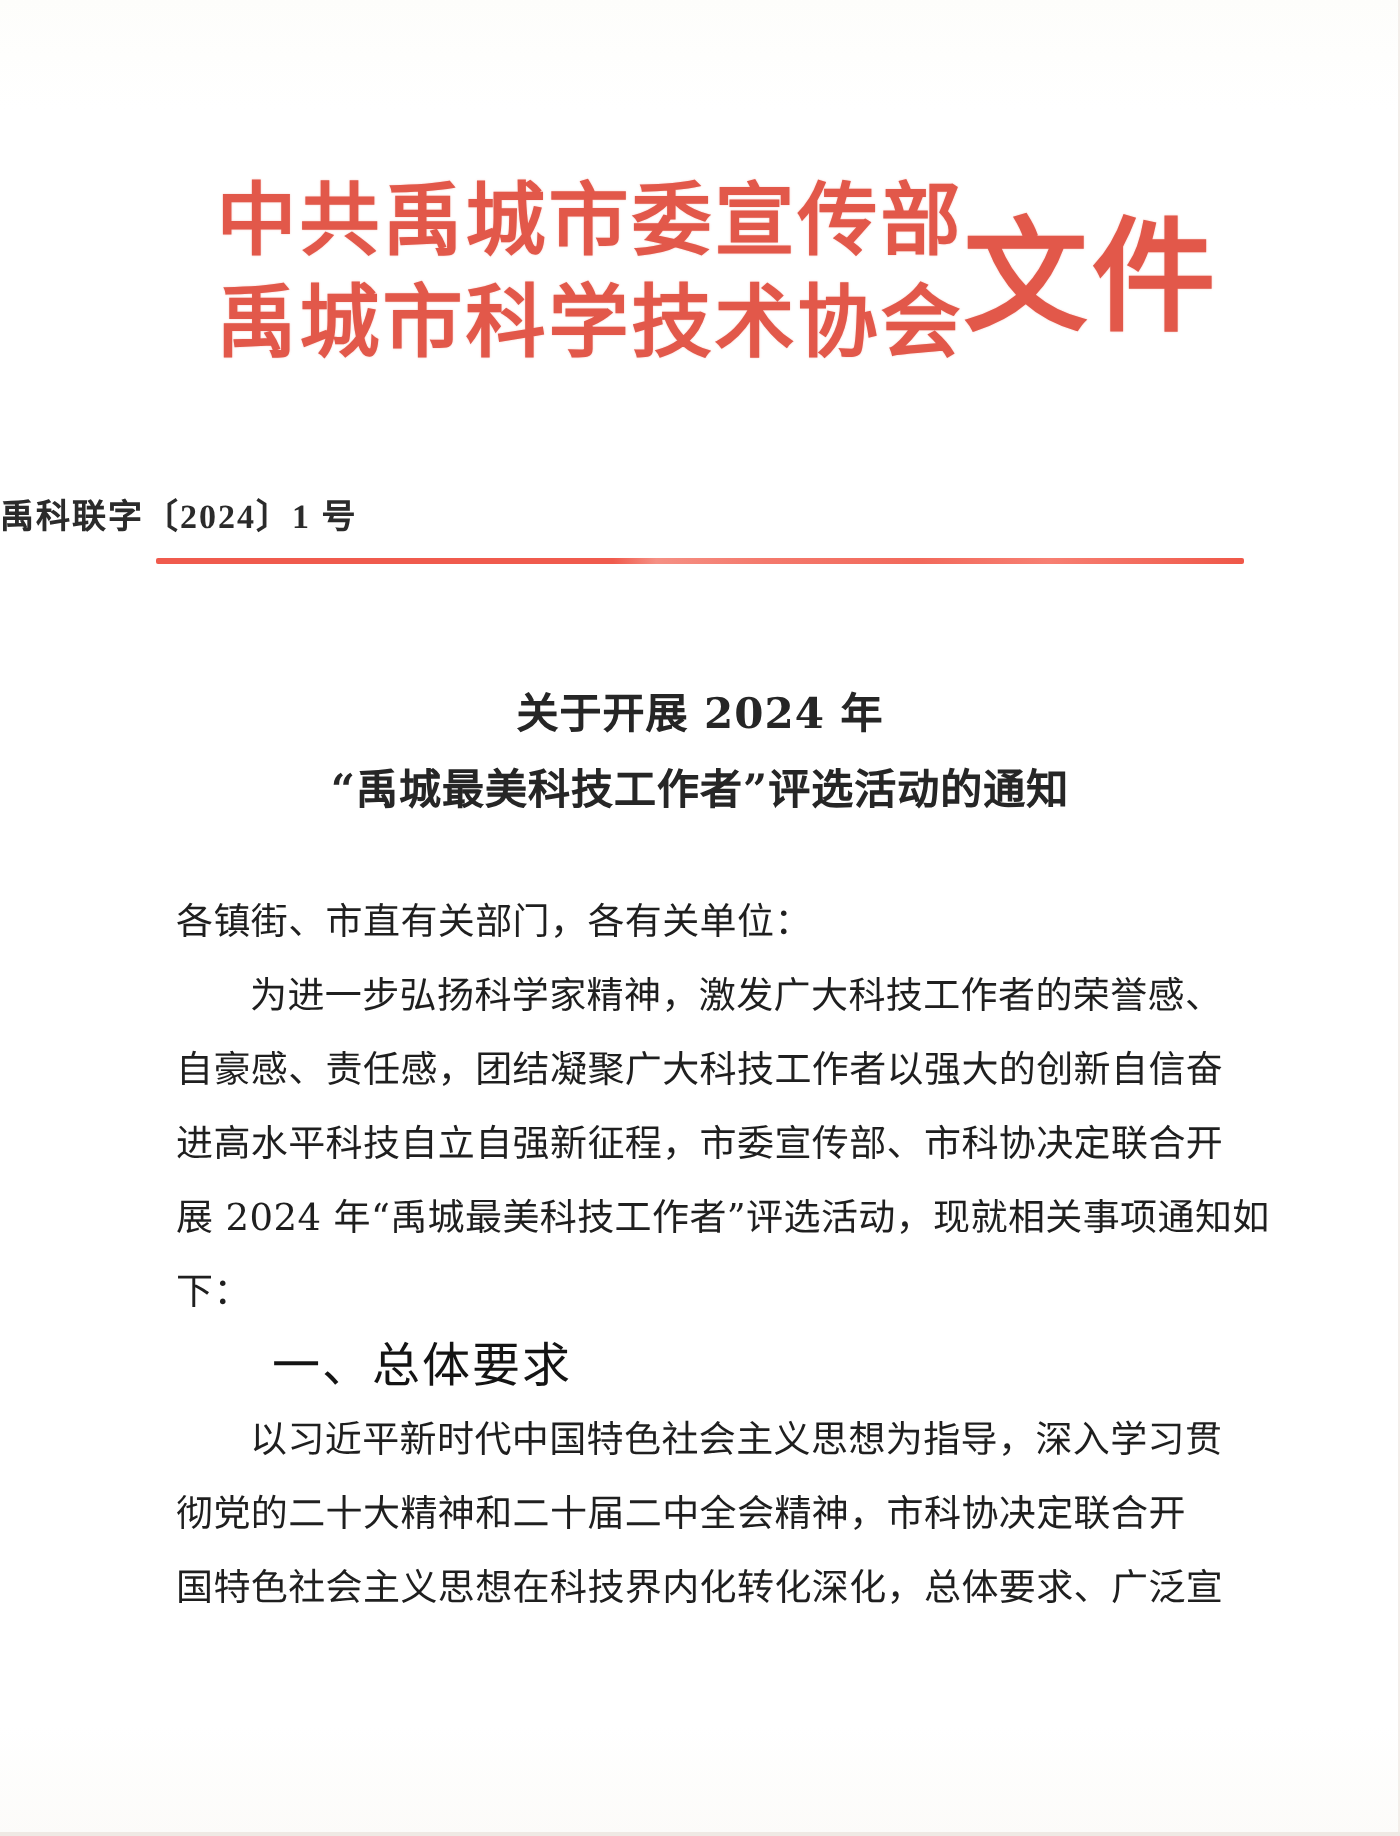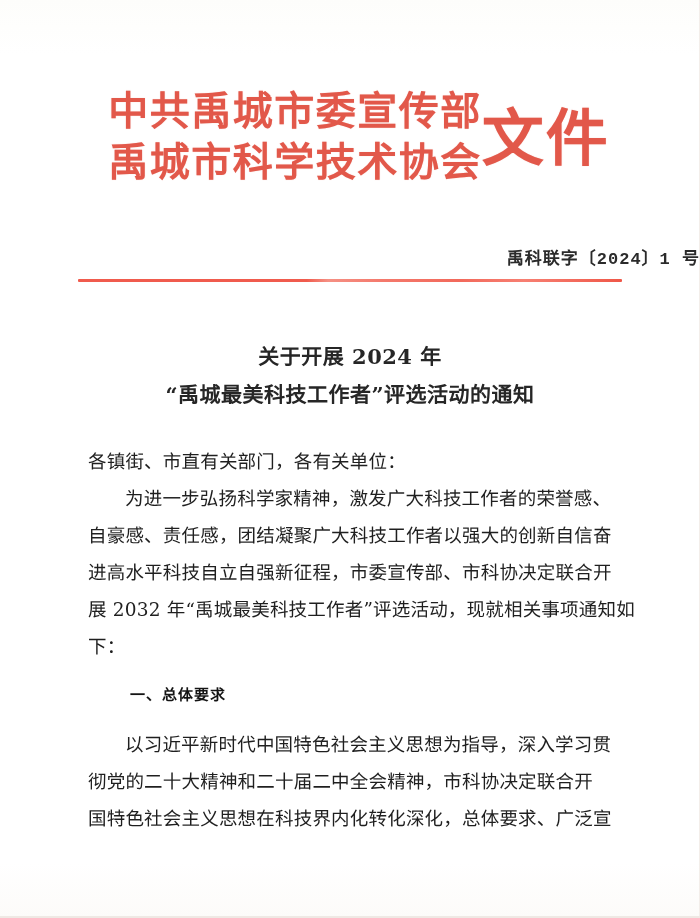--- a/index.html
+++ b/index.html
@@ -80,22 +80,22 @@
     white-space: nowrap;
     text-shadow: 0 0 1px rgba(226, 88, 74, 0.35);
   }
 
   
   .doc-number {
     position: absolute;
     left: 0;
     right: 0;
     top: 244px;
-    text-align: right;
-    font-family: Liberation Mono, monospace;
+    text-align: left;
+    font-family: Liberation Serif, serif;
     font-size: 17px;
     font-weight: 700;
     letter-spacing: 1px;
     color: #2b2b2b;
   }
 
   
   .red-rule {
     position: absolute;
     left: 78px;
@@ -142,24 +142,24 @@
     text-align: justify;
   }
   .para {
     margin: 0;
     white-space: nowrap;
   }
   .para.indent {
     text-indent: 2em;
   }
   .section-heading {
-    margin: 12px;
+    margin: 0;
     font-family: "DejaVu Sans", "Liberation Sans", sans-serif;
-    font-size: 15px;
-    font-weight: 700;
+    font-size: 24px;
+    font-weight: 400;
     letter-spacing: 1px;
     text-indent: 2em;
     color: #141414;
     white-space: nowrap;
   }
 </style>
 </head>
 <body>
 
 <div class="page">
@@ -182,21 +182,21 @@
     <span class="t-line">关于开展 2024 年</span>
     <span class="t-line">“禹城最美科技工作者”评选活动的通知</span>
   </div>
 
   <div class="body-text">
     <p class="para">各镇街、市直有关部门，各有关单位：</p>
 
     <p class="para indent">为进一步弘扬科学家精神，激发广大科技工作者的荣誉感、</p>
     <p class="para">自豪感、责任感，团结凝聚广大科技工作者以强大的创新自信奋</p>
     <p class="para">进高水平科技自立自强新征程，市委宣传部、市科协决定联合开</p>
-    <p class="para">展 2032 年“禹城最美科技工作者”评选活动，现就相关事项通知如</p>
+    <p class="para">展 2024 年“禹城最美科技工作者”评选活动，现就相关事项通知如</p>
     <p class="para">下：</p>
 
     <p class="section-heading">一、总体要求</p>
 
     <p class="para indent">以习近平新时代中国特色社会主义思想为指导，深入学习贯</p>
     <p class="para">彻党的二十大精神和二十届二中全会精神，市科协决定联合开</p>
     <p class="para">国特色社会主义思想在科技界内化转化深化，总体要求、广泛宣</p>
   </div>
 </div>
 

